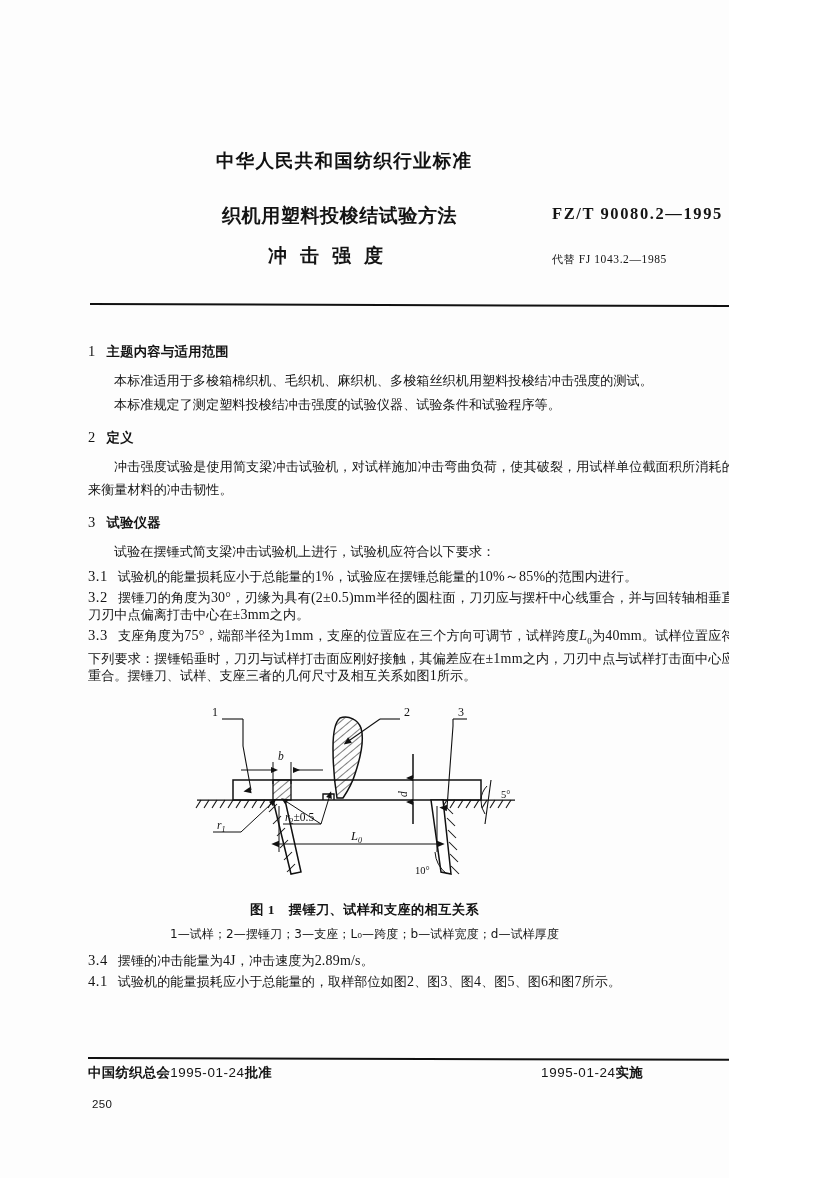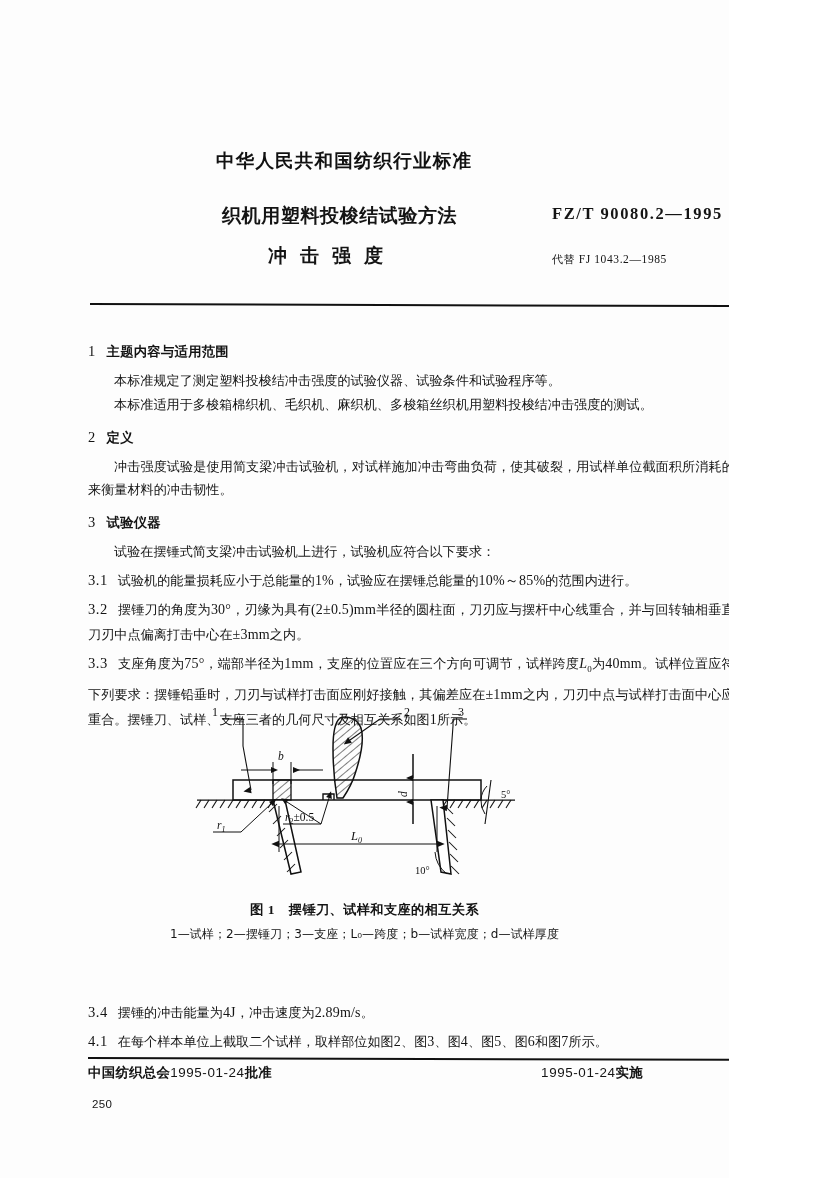--- a/index.html
+++ b/index.html
@@ -130,21 +130,21 @@
     font-size: 13.1px;
     line-height: 22.6px;
     letter-spacing: 0.05px;
     text-align: justify;
     margin: 0 0 1px 0;
   }
   .para.indent { text-indent: 26px; }
   .clause {
     font-family: "DejaVu Sans", "Liberation Sans", sans-serif;
     font-size: 13.1px;
-    line-height: 25px;
+    line-height: 17px;
     letter-spacing: 0.05px;
     text-align: justify;
     margin: 4px 0 0 0;
   }
   .clause .cnum {
     font-family: "Liberation Serif", "DejaVu Serif", serif;
     font-size: 14.6px;
     letter-spacing: 0.5px;
     margin-right: 10px;
   }
@@ -243,22 +243,22 @@
     </div>
   </div>
 
   <div class="rule-top"></div>
 
   <div class="body">
 
     <div class="h2">
       <span class="num">1</span><span>主题内容与适用范围</span>
     </div>
+    <p class="para indent">本标准适用于多梭箱棉织机、毛织机、麻织机、多梭箱丝织机用塑料投梭结冲击强度的测试。</p>
     <p class="para indent">本标准规定了测定塑料投梭结冲击强度的试验仪器、试验条件和试验程序等。</p>
-    <p class="para indent">本标准适用于多梭箱棉织机、毛织机、麻织机、多梭箱丝织机用塑料投梭结冲击强度的测试。</p>
 
     <div class="h2">
       <span class="num">2</span><span>定义</span>
     </div>
     <p class="para indent">冲击强度试验是使用简支梁冲击试验机，对试样施加冲击弯曲负荷，使其破裂，用试样单位截面积所消耗的功来衡量材料的冲击韧性。</p>
 
     <div class="h2">
       <span class="num">3</span><span>试验仪器</span>
     </div>
     <p class="para indent">试验在摆锤式简支梁冲击试验机上进行，试验机应符合以下要求：</p>
@@ -276,21 +276,21 @@
     </p>
 
     <div style="height: 268px;"></div>
 
     <p class="clause" style="margin-top:0">
       <span class="cnum">3.4</span><span>摆锤的冲击能量为</span><span class="lat">4J</span><span>，冲击速度为</span><span class="lat">2.89m/s</span><span>。</span>
     </p>
 
 
     <p class="clause">
-      <span class="cnum">4.1</span><span>在每个样本单位上截取二个试样，取样部位如图</span><span class="lat">2</span><span>、图</span><span class="lat">3</span><span>、图</span><span class="lat">4</span><span>、图</span><span class="lat">5</span><span>、图</span><span class="lat">6</span><span>和图</span><span class="lat">7</span><span>所示。</span>
+      <span class="cnum">4.1</span><span>试验机的能量损耗应小于总能量的，取样部位如图</span><span class="lat">2</span><span>、图</span><span class="lat">3</span><span>、图</span><span class="lat">4</span><span>、图</span><span class="lat">5</span><span>、图</span><span class="lat">6</span><span>和图</span><span class="lat">7</span><span>所示。</span>
     </p>
   </div>
 
   <div class="figure-wrap">
 
     <svg class="fig-svg" width="340" height="195" viewBox="0 0 340 195">
       <defs>
 
         <pattern id="hatch45" width="6" height="6" patternUnits="userSpaceOnUse" patternTransform="rotate(50)">
           <line x1="0" y1="0" x2="0" y2="6" stroke="#111" stroke-width="1.1"></line>

